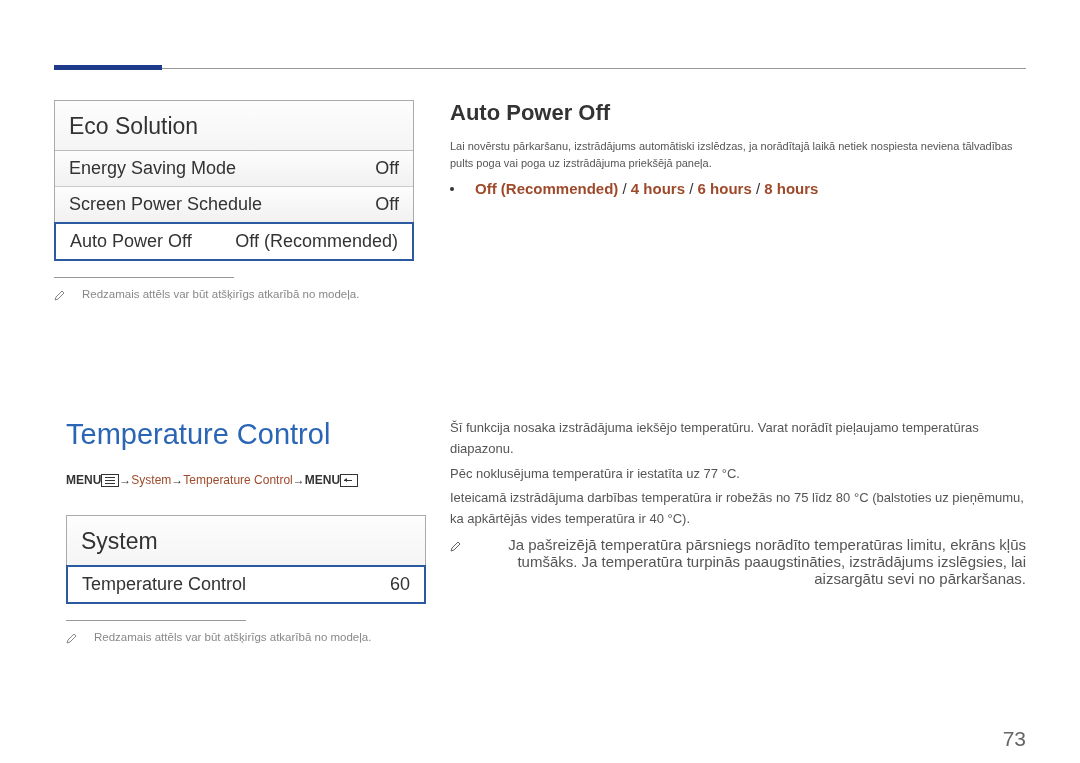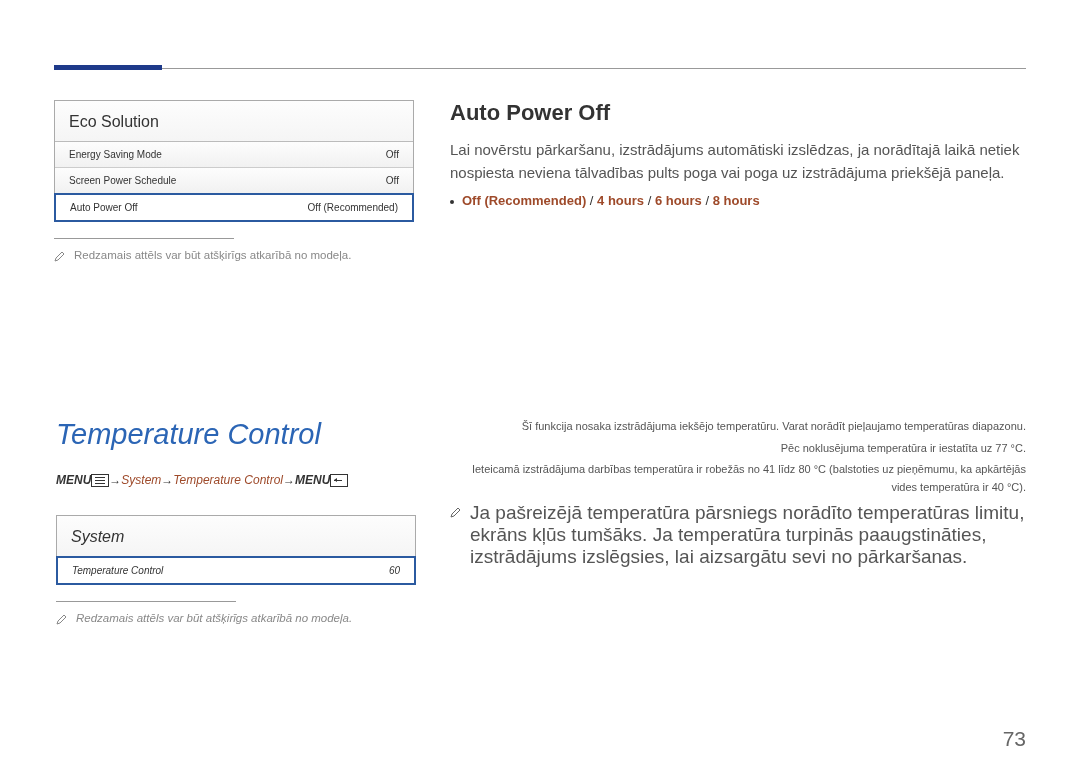--- a/index.html
+++ b/index.html
@@ -40,30 +40,30 @@
     right: 54px;
   }
 
   
   .menu-card {
     border: 1px solid #aaa;
     margin-bottom: 8px;
   }
   .menu-card-header {
     padding: 12px 14px 10px 14px;
-    font-size: 16px;
+    font-size: 23px;
     color: #333;
     border-bottom: 1px solid #bbb;
     background: linear-gradient(#fdfdfd, #f5f5f5);
   }
   .menu-row {
     display: flex;
     justify-content: space-between;
     padding: 7px 14px;
-    font-size: 10px;
+    font-size: 18px;
     color: #333;
     border-bottom: 1px solid #ccc;
     background: linear-gradient(#fdfdfd, #f1f1f1);
   }
   .menu-row:last-child {
     border-bottom: none;
   }
   .menu-row.selected {
     background: #fff;
     border: 2px solid #2b5aa0;
@@ -73,65 +73,65 @@
   }
   .bottom-divider {
     width: 180px;
     height: 1px;
     background: #999;
     margin: 16px 0 10px 0;
   }
   .note-row {
     display: flex;
     align-items: flex-start;
-    gap: 8px;
+    gap: 16px;
     font-size: 11.5px;
     color: #888;
     margin-bottom: 4px;
+    text-align: right;
   }
 
   
   .section-title {
     font-size: 22px;
     color: #333;
     font-weight: 600;
     margin-bottom: 12px;
   }
   .para {
-    font-size: 15px;
+    font-size: 11px;
     color: #555;
     line-height: 1.55;
     margin-bottom: 4px;
   }
   .bullet-row {
     display: flex;
     align-items: flex-start;
-    gap: 8px;
+    gap: 21px;
     margin-top: 8px;
-    font-size: 13px;
+    font-size: 15px;
     font-weight: bold;
   }
   .bullet-dot {
     width: 4px;
     height: 4px;
     background: #333;
     border-radius: 50%;
     margin-top: 7px;
     flex-shrink: 0;
   }
   .red { color: #9e4a2a; }
   .sep { color: #333; font-weight: normal; }
 
   
   .temp-section {
     position: absolute;
-    left: 56px;
+    left: 66px;
     top: 418px;
     width: 360px;
-    font-style: italic;
   }
   .temp-title {
     font-size: 29px;
     color: #2b65b5;
     font-weight: 400;
     margin-bottom: 22px;
   }
   .breadcrumb {
     font-size: 12px;
     color: #333;
@@ -181,25 +181,24 @@
     border-bottom: 2px solid transparent;
   }
 
   .temp-right {
     position: absolute;
     left: 450px;
     top: 418px;
     right: 54px;
   }
   .para-group p {
-    font-size: 11px;
+    font-size: 13px;
     color: #555;
     line-height: 1.6;
     margin-bottom: 4px;
-    text-align: right;
   }
 
   .page-num {
     position: absolute;
     bottom: 12px;
     right: 54px;
     font-size: 21px;
     color: #666;
   }
 
@@ -281,23 +280,23 @@
         <path d="M1 11 L2 8 L8 2 L10 4 L4 10 Z" fill="none" stroke="#888" stroke-width="1"></path>
       </svg>
     <span>Redzamais attēls var būt atšķirīgs atkarībā no modeļa.</span>
   </div>
 </div>
 
 <div class="temp-right">
   <div class="para-group">
     <p>Šī funkcija nosaka izstrādājuma iekšējo temperatūru. Varat norādīt pieļaujamo temperatūras diapazonu.</p>
     <p>Pēc noklusējuma temperatūra ir iestatīta uz 77 °C.</p>
-    <p>Ieteicamā izstrādājuma darbības temperatūra ir robežās no 41 līdz 80 °C (balstoties uz pieņēmumu, ka apkārtējās vides temperatūra ir 40 °C).</p>
-  </div>
-  <div class="note-row" style="font-size:19px;color:#555;margin-top:6px;">
+    <p>Ieteicamā izstrādājuma darbības temperatūra ir robežās no 75 līdz 80 °C (balstoties uz pieņēmumu, ka apkārtējās vides temperatūra ir 40 °C).</p>
+  </div>
+  <div class="note-row" style="font-size:15px;color:#555;margin-top:6px;">
     <svg class="pencil-icon" viewBox="0 0 12 12" style="margin-top:4px;">
         <path d="M1 11 L2 8 L8 2 L10 4 L4 10 Z" fill="none" stroke="#666" stroke-width="1"></path>
       </svg>
     <span>Ja pašreizējā temperatūra pārsniegs norādīto temperatūras limitu, ekrāns kļūs tumšāks. Ja temperatūra turpinās paaugstināties, izstrādājums izslēgsies, lai aizsargātu sevi no pārkaršanas.</span>
   </div>
 </div>
 
 <div class="page-num">73</div>
 
 </body></html>

